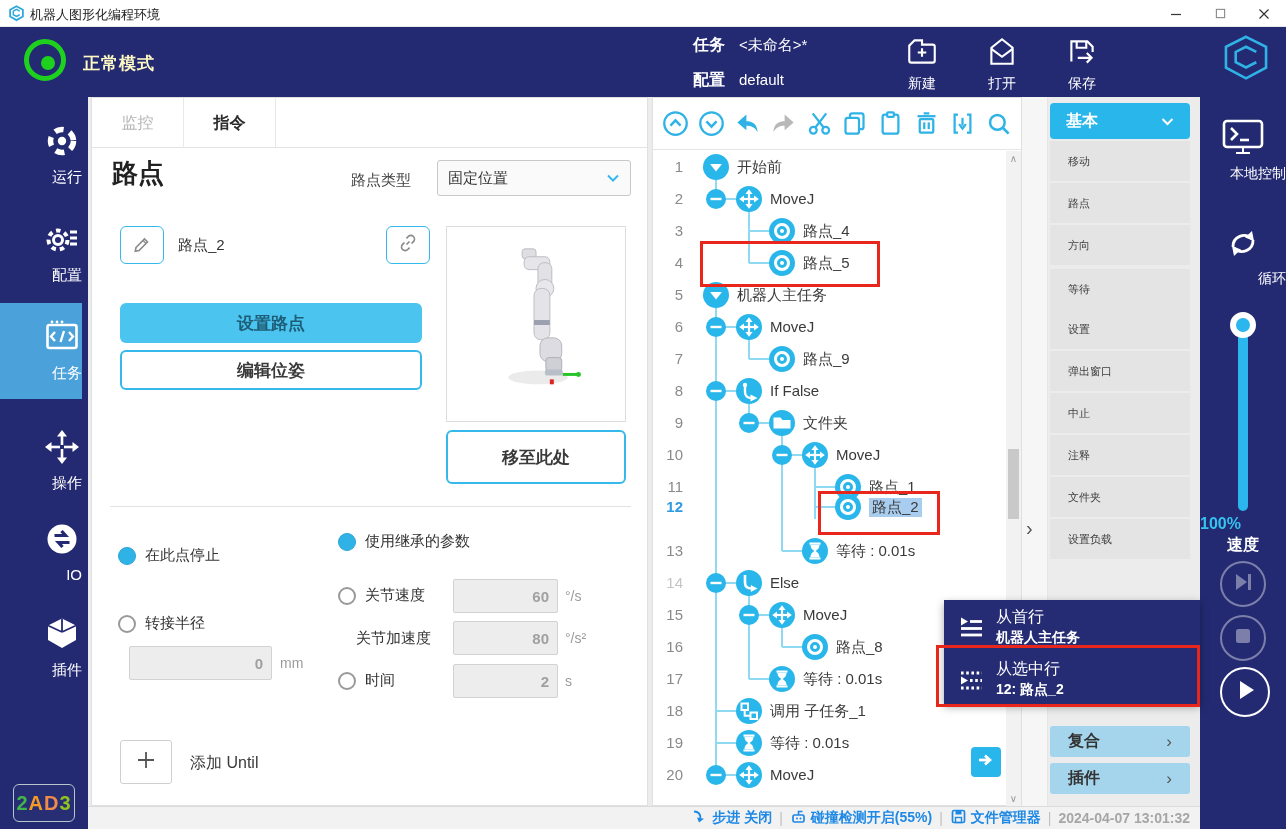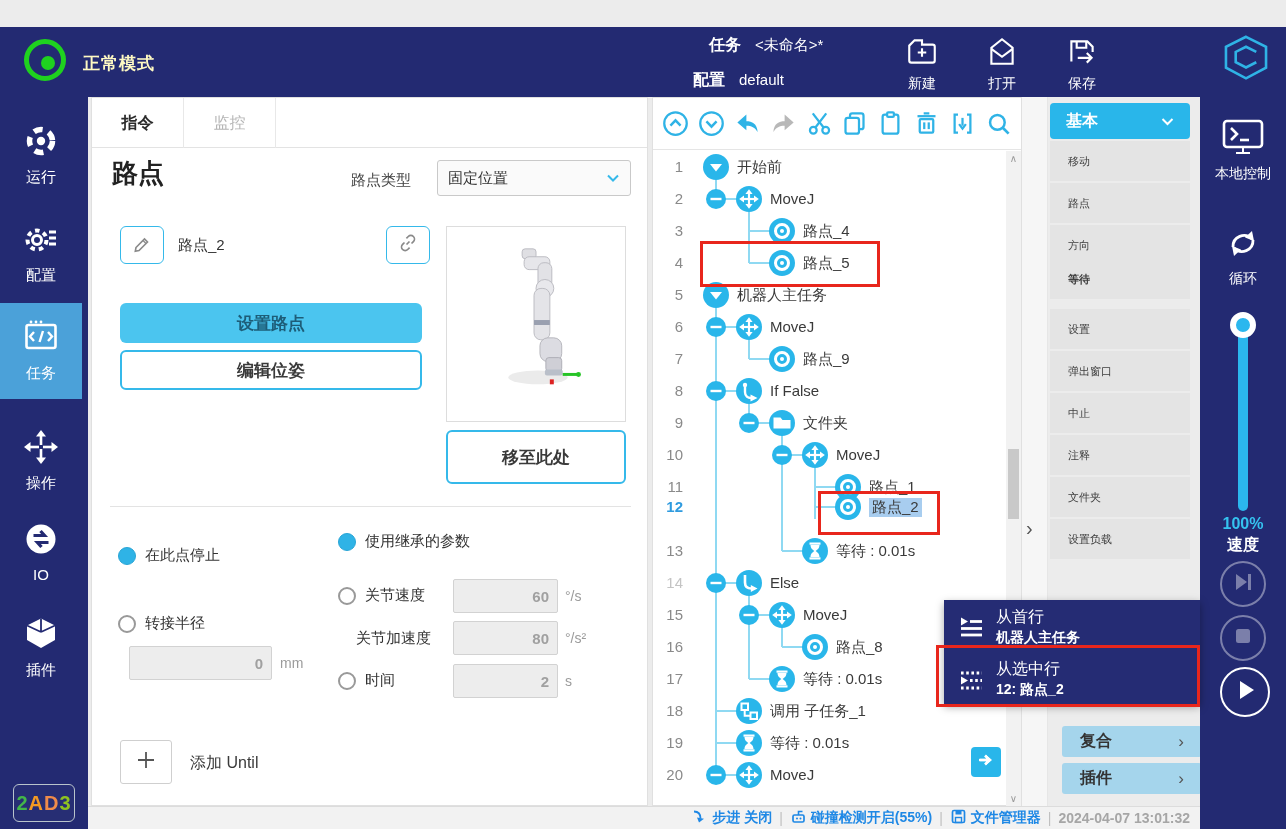--- a/index.html
+++ b/index.html
@@ -20,21 +20,21 @@
   .mode-label{position:absolute;left:83px;top:25px;color:#fef9c3;font-size:17px;font-weight:bold;letter-spacing:1px;}
   .hdr-kv{position:absolute;color:#fff;font-size:15px;white-space:nowrap;}
   .hdr-kv b{font-weight:bold;margin-right:14px;font-size:16px;}
   .hdr-action{position:absolute;width:64px;text-align:center;color:#fff;cursor:pointer;}
   .hdr-action svg{width:34px;height:34px;}
   .hdr-action .lbl{font-size:14px;margin-top:2px;}
   .brand{position:absolute;right:14px;top:6px;width:52px;height:52px;}
 
   
   .sidebar{position:absolute;left:0;top:97px;width:88px;height:732px;background:#232a72;}
-  .side-item{position:absolute;left:0;width:82px;text-align:center;color:#fff;cursor:pointer;}
+  .side-item{position:absolute;left:0;width:82px;text-align:right;color:#fff;cursor:pointer;}
   .side-item svg{width:40px;height:40px;}
   .side-item .lbl{font-size:15px;margin-top:3px;}
   .side-item.active{background:#4ba1d9;}
   .badge{position:absolute;left:13px;top:687px;width:62px;height:38px;border:1.5px solid #b9c4cc;border-radius:6px;display:flex;align-items:center;justify-content:center;font-size:20px;font-weight:bold;letter-spacing:1px;background:rgba(255,255,255,0.02);}
 
   
   .panel{position:absolute;background:#fff;border:1px solid #e0e0e0;}
   .inspector{left:91px;top:97px;width:557px;height:709px;}
   .tabs{position:absolute;left:0;top:0;width:100%;height:50px;border-bottom:1px solid #e3e3e3;display:flex;}
   .tab{width:92px;height:50px;display:flex;align-items:center;justify-content:center;font-size:16px;color:#b5b5b5;border-right:1px solid #e8e8e8;cursor:pointer;}
@@ -81,65 +81,89 @@
   .tree-scroll .cap{position:absolute;left:0;width:15px;height:16px;color:#9a9a9a;font-size:10px;text-align:center;line-height:16px;}
   .jump-btn{position:absolute;left:971px;top:747px;width:30px;height:30px;background:#29b6ea;border-radius:4px;display:flex;align-items:center;justify-content:center;cursor:pointer;z-index:5;}
 
   
   .collapse-strip{position:absolute;left:1022px;top:97px;width:26px;height:709px;background:#f6f6f6;border-right:1px solid #e6e6e6;}
   .collapse-strip .h{position:absolute;left:4px;top:420px;font-size:20px;color:#555;cursor:pointer;}
   .palette{position:absolute;left:1050px;top:97px;width:140px;height:709px;}
   .pal-header{position:absolute;left:0;top:6px;width:140px;height:36px;background:#29b6ea;border-radius:4px;color:#fff;font-size:16px;font-weight:bold;display:flex;align-items:center;padding:0 16px;cursor:pointer;}
   .pal-header .chev{margin-left:auto;}
   .pal-item{position:absolute;left:0;width:140px;height:40px;background:#e4e4e4;color:#404040;font-size:11px;display:flex;align-items:center;padding:0 18px;cursor:pointer;}
-  .pal-group{position:absolute;left:12px;width:140px;height:31px;background:#a5d5ec;color:#333;font-size:16px;font-weight:bold;display:flex;align-items:center;padding:8px 18px;border-radius:3px;cursor:pointer;}
+  .pal-group{position:absolute;left:0;width:140px;height:31px;background:#a5d5ec;color:#333;font-size:16px;font-weight:bold;display:flex;align-items:center;padding:8px 18px;border-radius:3px;cursor:pointer;}
   .pal-group .chev{margin-left:auto;color:#555;font-weight:normal;font-size:17px;}
 
   
   .ctx-menu{position:absolute;left:944px;top:600px;width:256px;height:104px;background:#252c74;z-index:30;box-shadow:0 3px 8px rgba(0,0,0,.35);}
   .ctx-item{position:absolute;left:0;width:256px;height:52px;cursor:pointer;}
   .ctx-item svg{position:absolute;left:14px;top:14px;width:26px;height:26px;}
   .ctx-title{position:absolute;left:52px;top:7px;color:#fff;font-size:16px;}
   .ctx-sub{position:absolute;left:52px;top:29px;color:#fff;font-size:14px;font-weight:bold;}
 
   
   .rail{position:absolute;left:1200px;top:97px;width:86px;height:732px;background:#232a72;}
   .rail .r-item{position:absolute;left:0;width:86px;text-align:center;color:#fff;cursor:pointer;}
   .rail .r-item svg{width:44px;height:42px;}
-  .rail .r-lbl{font-size:14px;margin-top:2px;}
+  .rail .r-lbl{font-size:14px;margin-top:2px;text-align:right;}
   .slider-track{position:absolute;left:38px;top:226px;width:10px;height:188px;background:#2bb7ee;border-radius:6px;cursor:pointer;}
   .slider-thumb{position:absolute;left:30px;top:215px;width:26px;height:26px;border-radius:50%;border:6px solid #fff;background:#2bb7ee;cursor:pointer;}
-  .speed-pct{position:absolute;left:0;top:418px;width:86px;text-align:center;color:#35c3f0;font-size:16px;font-weight:bold;}
+  .speed-pct{position:absolute;left:0;top:418px;width:86px;text-align:left;color:#35c3f0;font-size:16px;font-weight:bold;}
   .speed-lbl{position:absolute;left:0;top:438px;width:86px;text-align:center;color:#fff;font-size:16px;font-weight:bold;}
   .pb{position:absolute;left:20px;width:46px;height:46px;border:2.5px solid #fff;border-radius:50%;display:flex;align-items:center;justify-content:center;cursor:pointer;}
   .pb svg{width:42px;height:42px;}
   .pb.dim{opacity:.40;}
 
   
   .statusbar{position:absolute;left:88px;top:806px;width:1112px;height:23px;background:#f2f2f2;border-top:1px solid #dcdcdc;display:flex;align-items:center;justify-content:flex-end;padding-right:10px;gap:7px;font-size:14px;}
   .sb-item{display:flex;align-items:center;gap:4px;color:#1e88e5;font-weight:bold;white-space:nowrap;}
   .sb-item svg{width:17px;height:17px;}
   .sb-sep{color:#c0c0c0;font-weight:normal;}
   .sb-time{color:#a6a6a6;font-weight:bold;}
 
   .redbox{position:absolute;border:3px solid #e8261c;z-index:40;pointer-events:none;}
   .chev svg{display:block;}
 </style>
 </head>
 <body>
 
 <div class="app">
 
+  <div class="titlebar">
+    <span class="t-logo">
+      <svg viewBox="0 0 16 16">
+          <path d="M8 1.2 L14 4.4 V10.8 L8 14.2 L2 10.8 V4.4 Z" fill="none" stroke="#2fa8dc" stroke-width="1.7"></path>
+          <path d="M11 5.8 L8 4.2 L5 5.8 V9.2 L8 10.8 L11 9.2" fill="none" stroke="#2fa8dc" stroke-width="1.4"></path>
+        </svg>
+    </span>
+    <span class="t-text">机器人图形化编程环境</span>
+    <span class="win-btn" style="right:88px;">
+        <svg width="12" height="12" viewBox="0 0 12 12">
+          <line x1="1" y1="6.5" x2="11" y2="6.5" stroke="#333" stroke-width="1.2"></line>
+        </svg>
+      </span>
+    <span class="win-btn" style="right:44px;">
+        <svg width="11" height="11" viewBox="0 0 12 12">
+          <rect x="1.5" y="1.5" width="9" height="9" fill="none" stroke="#888" stroke-width="1.2"></rect>
+        </svg>
+      </span>
+    <span class="win-btn" style="right:0;">
+        <svg width="12" height="12" viewBox="0 0 12 12">
+          <path d="M1.5 1.5 L10.5 10.5 M10.5 1.5 L1.5 10.5" stroke="#333" stroke-width="1.2"></path>
+        </svg>
+      </span>
+  </div>
 
   <div class="header">
     <div class="mode-ring">
         <div class="mode-dot"></div>
       </div>
     <div class="mode-label">正常模式</div>
-    <div class="hdr-kv" style="left:693px;top:8px;margin-left:16px;"><b>任务</b><span>&lt;未命名&gt;*</span></div>
+    <div class="hdr-kv" style="left:693px;top:8px;"><b>任务</b><span>&lt;未命名&gt;*</span></div>
     <div class="hdr-kv" style="left:693px;top:43px;"><b>配置</b><span>default</span></div>
     <div id="hdr-actions">
         <div class="hdr-action" style="left: 890px; top: 8px;"><span><svg viewBox="0 0 32 32">
               <path d="M4 10 l5 -5 h7 v4 h10 a2 2 0 0 1 2 2 v13 a2 2 0 0 1 -2 2 h-20 a2 2 0 0 1 -2 -2 Z" fill="none" stroke="#fff" stroke-width="2"></path>
               <path d="M16 12.5 v8 M12 16.5 h8" stroke="#fff" stroke-width="2"></path>
             </svg></span><div class="lbl">新建</div></div>
         <div class="hdr-action" style="left: 970px; top: 8px;"><span><svg viewBox="0 0 32 32">
               <path d="M6 12 L16 4 L26 12 V27 H6 Z" fill="none" stroke="#fff" stroke-width="2"></path>
               <path d="M6 13 l10 7.5 L26 13" fill="none" stroke="#fff" stroke-width="2"></path>
             </svg></span><div class="lbl">打开</div></div>
@@ -201,22 +225,22 @@
     <div class="badge" id="badge-box">
         <span style="color: rgb(67, 182, 73);">2</span>
         <span style="color: rgb(245, 154, 35);">A</span>
         <span style="color: rgb(239, 139, 74);">D</span>
         <span style="color: rgb(143, 195, 31);">3</span>
       </div>
   </div>
 
   <div class="panel inspector">
     <div class="tabs">
+      <div class="tab">监控</div>
       <div class="tab active">指令</div>
-      <div class="tab">监控</div>
     </div>
     <div class="wp-title">路点</div>
     <div class="type-label">路点类型</div>
     <div class="type-select">
       <span>固定位置</span>
       <span class="chev">
           <svg width="14" height="10" viewBox="0 0 14 10">
             <polyline points="2,2.5 7,7.5 12,2.5" fill="none" stroke="#35b9ea" stroke-width="2"></polyline>
           </svg>
         </span>
@@ -701,21 +725,21 @@
       <span class="chev">
           <svg width="13" height="9" viewBox="0 0 13 9">
             <polyline points="1.5,2 6.5,7 11.5,2" fill="none" stroke="#fff" stroke-width="2"></polyline>
           </svg>
         </span>
     </div>
     <div id="pal-items">
         <div class="pal-item" style="top: 44px;">移动</div>
         <div class="pal-item" style="top: 86px;">路点</div>
         <div class="pal-item" style="top: 128px;">方向</div>
-        <div class="pal-item" style="top: 162px; font-weight: bold;">等待</div>
+        <div class="pal-item" style="top: 172px;">等待</div>
         <div class="pal-item" style="top: 212px;">设置</div>
         <div class="pal-item" style="top: 254px;">弹出窗口</div>
         <div class="pal-item" style="top: 296px;">中止</div>
         <div class="pal-item" style="top: 338px;">注释</div>
         <div class="pal-item" style="top: 380px;">文件夹</div>
         <div class="pal-item" style="top: 422px;">设置负载</div>
       </div>
     <div id="pal-groups">
         <div class="pal-group" style="top: 629px;">
           <span>复合</span>

